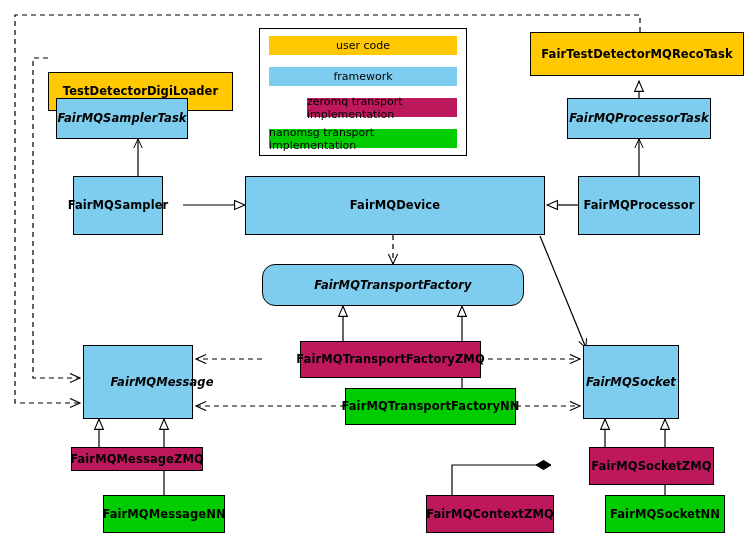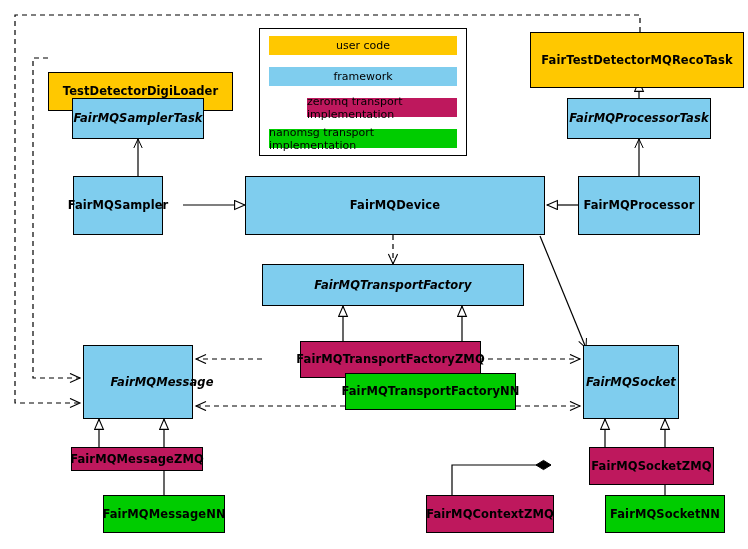--- a/index.html
+++ b/index.html
@@ -135,53 +135,53 @@
       <line x1="665" y1="495" x2="665" y2="419" marker-end="url(#hollow-tri)"></line>
 
       <path d="M551,465 L452,465 L452,495" marker-start="url(#filled-diamond)"></path>
     </g>
   </svg>
 
   <div class="node c-user" style="left:48px; top:32px; width:185px; height:39px;margin-top:40px;">
     <span>TestDetectorDigiLoader</span>
   </div>
 
-  <div class="node c-framework abstract" style="left:72px; top:98px; width:132px; height:41px;">
+  <div class="node c-framework abstract" style="left:56px; top:98px; width:132px; height:41px;">
     <span>FairMQSamplerTask</span>
   </div>
 
   <div class="node c-framework" style="left:73px; top:176px; width:90px; height:59px;">
     <span>FairMQSampler</span>
   </div>
 
   <div class="node c-framework" style="left:245px; top:176px; width:300px; height:59px;">
     <span>FairMQDevice</span>
   </div>
 
   <div class="node c-framework" style="left:578px; top:176px; width:122px; height:59px;">
     <span>FairMQProcessor</span>
   </div>
 
   <div class="node c-framework abstract" style="left:567px; top:98px; width:144px; height:41px;">
     <span>FairMQProcessorTask</span>
   </div>
 
-  <div class="node c-user" style="left:530px; top:32px; width:214px; height:56px;text-align:right;">
+  <div class="node c-user" style="left:530px; top:32px; width:214px; height:44px;text-align:right;">
     <span>FairTestDetectorMQRecoTask</span>
   </div>
 
-  <div class="node c-framework abstract" style="left:262px; top:264px; width:262px; height:42px;">
+  <div class="node c-framework abstract" style="left:262px; top:264px; width:262px; height:42px;border-radius:13px;">
     <span>FairMQTransportFactory</span>
   </div>
 
   <div class="node c-zmq" style="left:262px; top:341px; width:181px; height:37px;">
     <span>FairMQTransportFactoryZMQ</span>
   </div>
 
-  <div class="node c-nn" style="left:345px; top:373px; width:171px; height:37px;">
+  <div class="node c-nn" style="left:345px; top:388px; width:171px; height:37px;">
     <span>FairMQTransportFactoryNN</span>
   </div>
 
   <div class="node c-framework abstract" style="left:83px; top:345px; width:110px; height:74px;padding-left:48px;">
     <span>FairMQMessage</span>
   </div>
 
   <div class="node c-framework abstract" style="left:583px; top:345px; width:96px; height:74px;">
     <span>FairMQSocket</span>
   </div>

